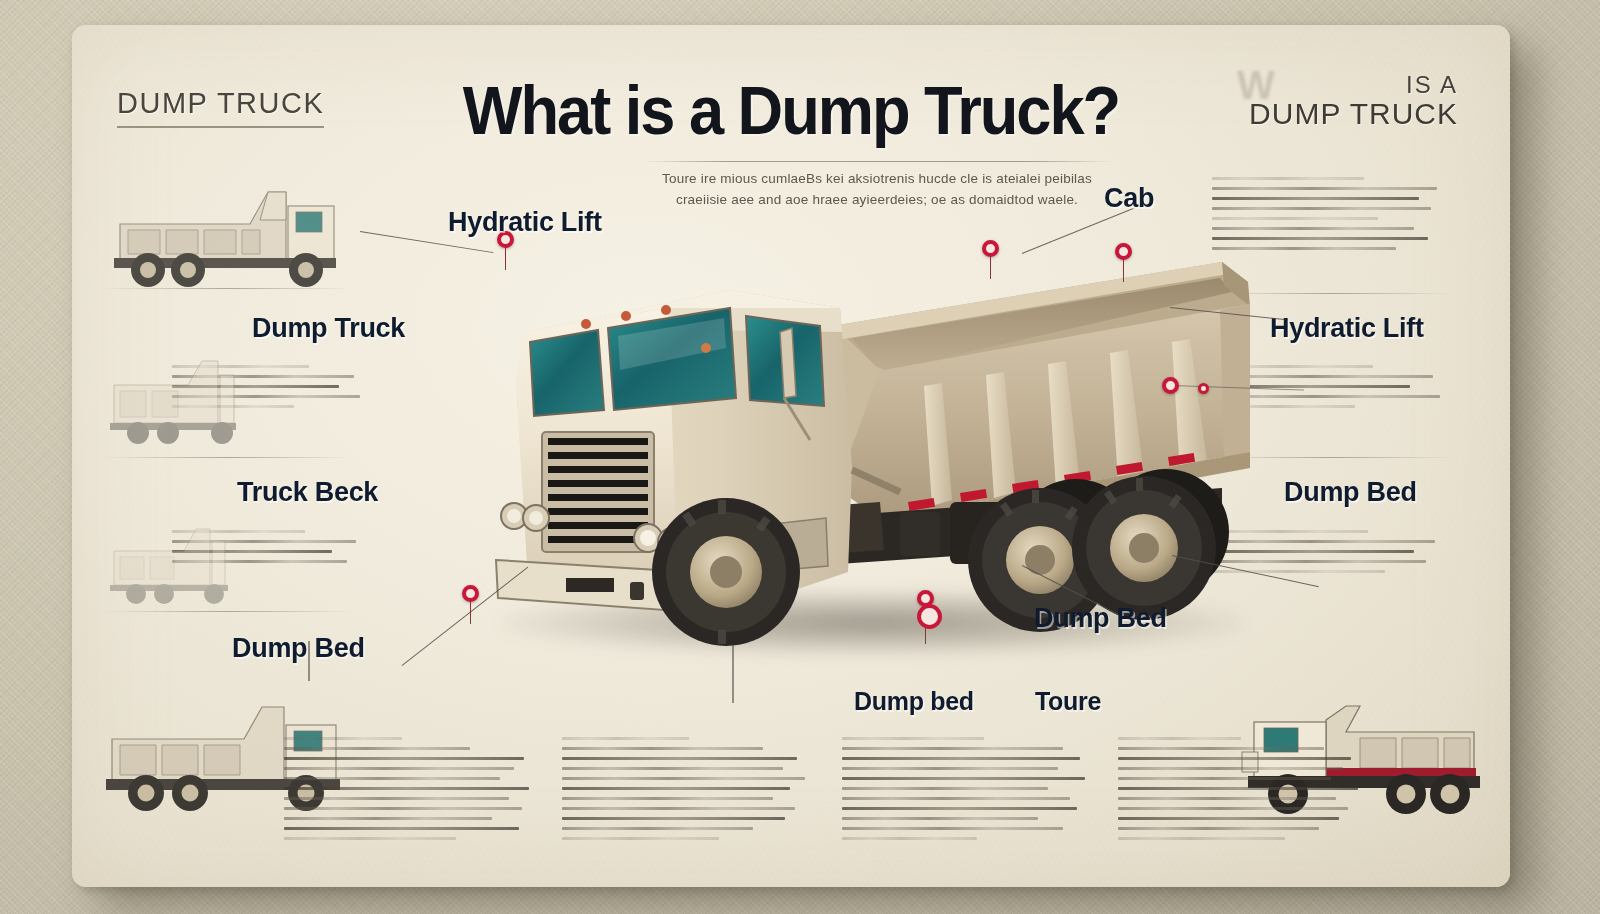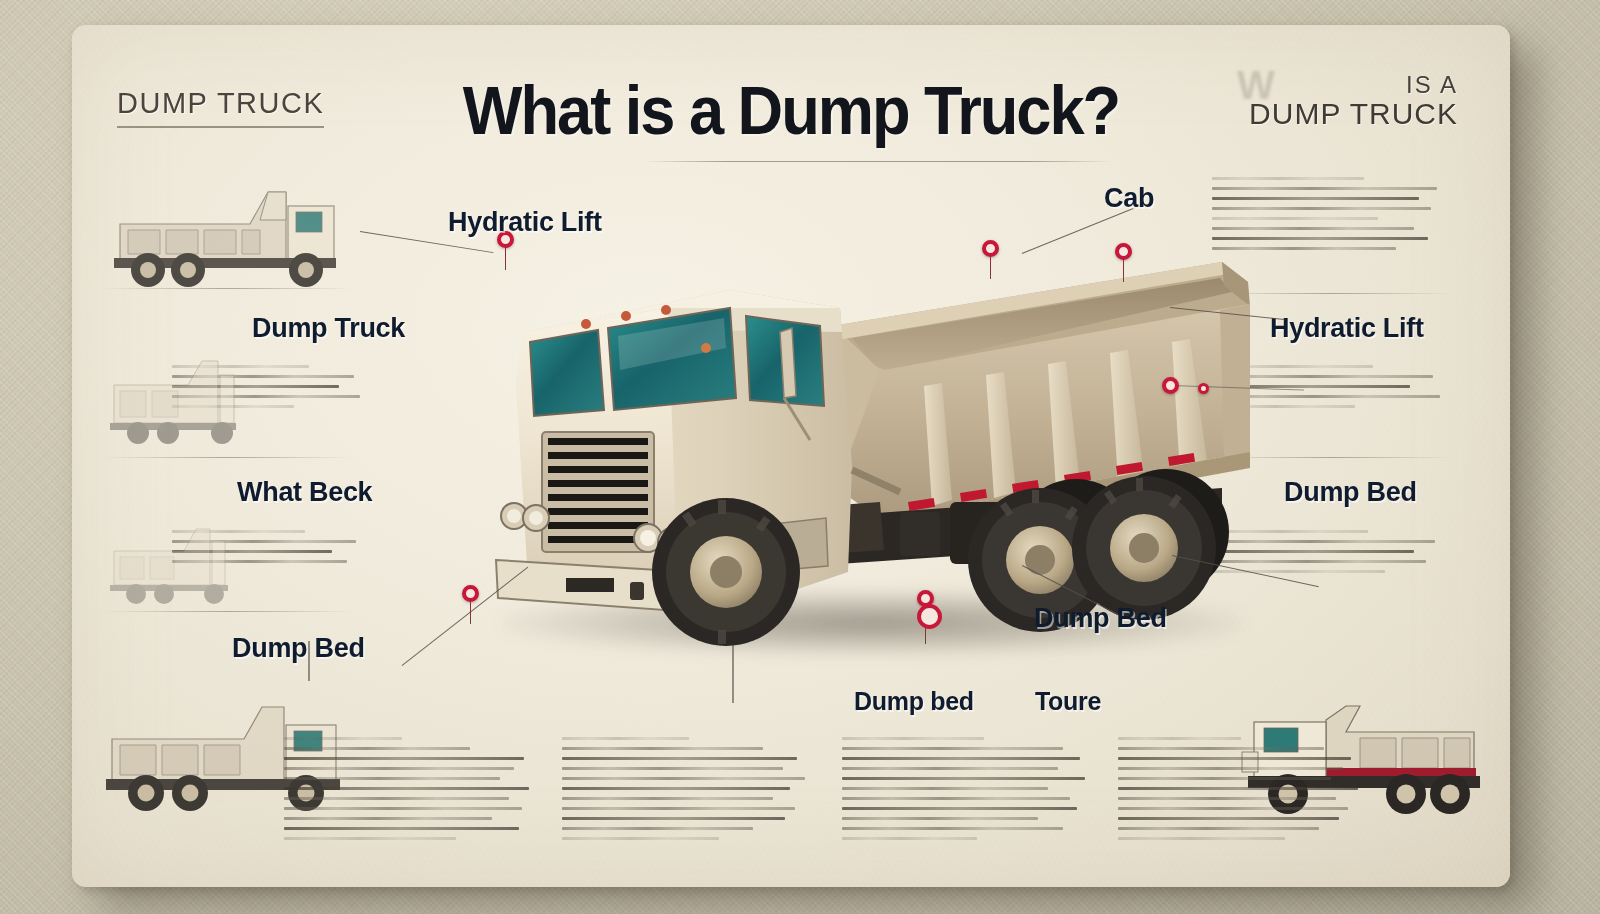--- a/index.html
+++ b/index.html
@@ -227,20 +227,24 @@
     <div style="position:relative;">
       <span id="kicker-ghost-w">W</span>
       <div id="kicker-right-top">IS A</div>
     </div>
     <div id="kicker-right-main">DUMP TRUCK</div>
   </div>
 
   <h1 id="main-title">What is a Dump Truck?</h1>
 
   <div id="subtitle-rule"></div>
+  <div id="subtitle">
+    <div>Toure ire mious cumlaeBs kei aksiotrenis hucde cle is ateialei peibilas</div>
+    <div>craeiisie aee and aoe hraee ayieerdeies; oe as domaidtod waele.</div>
+  </div>
 
   <div class="thumb" style="left:28px; top:143px;">
     <svg width="250" height="130" viewBox="0 0 250 130">
       <g opacity="0.82">
         <path d="M20 92 L20 56 L150 56 L168 24 L186 24 L186 92 Z" fill="#ddd4c2" stroke="#8a8071" stroke-width="1.2"></path>
         <path d="M28 62 L28 86 L60 86 L60 62 Z M66 62 L66 86 L98 86 L98 62 Z M104 62 L104 86 L136 86 L136 62 Z M142 62 L142 86 L160 86 L160 62 Z" fill="#cfc5b1" stroke="#9a9081" stroke-width=".9"></path>
         <path d="M168 24 L186 24 L186 52 L160 52 Z" fill="#e6ddcb" stroke="#8a8071" stroke-width="1"></path>
         <rect x="188" y="38" width="46" height="54" fill="#ece4d3" stroke="#8a8071" stroke-width="1.2"></rect>
         <rect x="196" y="44" width="26" height="20" fill="#2e7a76" stroke="#6f675c" stroke-width=".8"></rect>
         <rect x="14" y="90" width="222" height="10" fill="#3b3731"></rect>
@@ -273,21 +277,21 @@
       <rect x="118" y="30" width="14" height="48" fill="#ebe3d2" stroke="#928878" stroke-width="1"></rect>
       <rect x="8" y="78" width="126" height="7" fill="#4a453d"></rect>
       <circle cx="36" cy="88" r="11" fill="#32302b"></circle>
       <circle cx="66" cy="88" r="11" fill="#32302b"></circle>
       <circle cx="120" cy="88" r="11" fill="#32302b"></circle>
     </svg>
   </div>
 
   <div class="hrule" style="left:30px; top:432px; width:250px;"></div>
 
-  <div class="callout" style="left:165px; top:452px;">What Beck</div>
+  <div class="callout" style="left:165px; top:452px;">Truck Beck</div>
 
   <div class="faux" style="left:100px; top:505px; width:190px;">
     <div class="ln pale" style="width:70%"></div>
     <div class="ln" style="width:97%"></div>
     <div class="ln dark" style="width:84%"></div>
     <div class="ln" style="width:92%"></div>
   </div>
 
   <div class="thumb" style="left:32px; top:490px; opacity:.32;">
     <svg width="130" height="100" viewBox="0 0 130 100">

